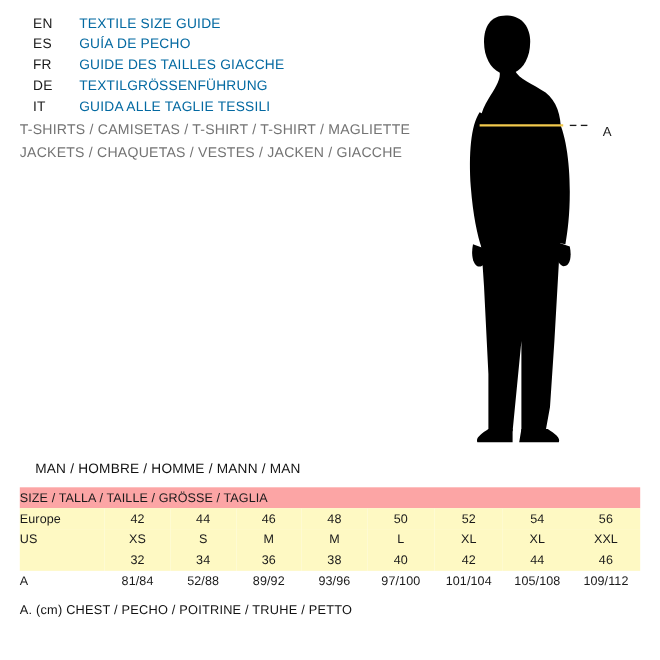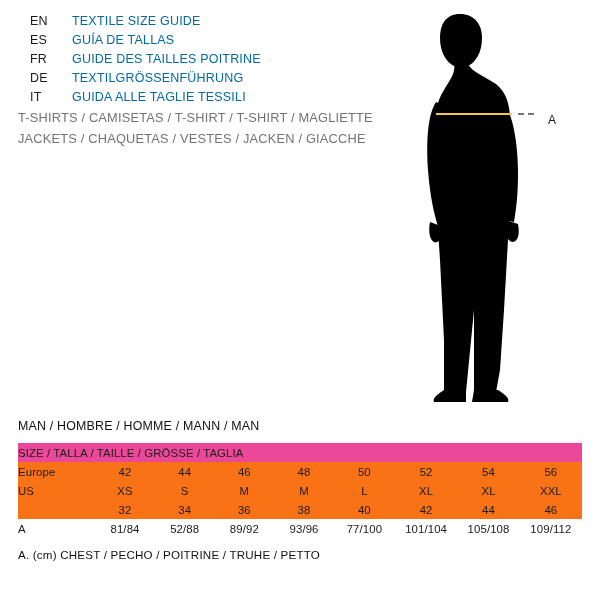--- a/index.html
+++ b/index.html
@@ -73,43 +73,43 @@
     left: 148px;
     top: 103px;
     font-size: 12px;
     color: #1a1a1a;
     letter-spacing: 0.4px;
   }
 
   
   .man-title {
     position: absolute;
-    left: 18px;
+    left: 32px;
     top: 419px;
     font-size: 12.4px;
     letter-spacing: 0.2px;
     color: #111;
   }
   table.size-table {
     position: absolute;
     left: 18px;
     top: 443px;
     width: 564px;
     border-collapse: collapse;
     font-size: 11.4px;
     color: #1a1a1a;
   }
   table.size-table td {
     padding: 0;
     height: 19px;
     vertical-align: middle;
     letter-spacing: 0.1px;
   }
-  tr.header-row { background: #ec4899; margin-left: 28px; }
-  tr.row-shade { background: #f97316; }
+  tr.header-row { background: #fca5a5; margin-left: 28px; }
+  tr.row-shade { background: #fef9c3; }
   tr.row-plain { background: #ffffff; }
   td.label-cell {
     width: 88px;
     padding-left: 2px;
   }
   td.val-cell {
     width: 68px;
     text-align: center;
   }
   .footnote {
@@ -126,25 +126,25 @@
 
 <div class="page">
 
   <div class="lang-block">
     <div class="lang-row">
       <span class="lang-code">EN</span>
       <span class="lang-text">TEXTILE SIZE GUIDE</span>
     </div>
     <div class="lang-row">
       <span class="lang-code">ES</span>
-      <span class="lang-text">GUÍA DE TALLAS</span>
+      <span class="lang-text">GUÍA DE PECHO</span>
     </div>
     <div class="lang-row">
       <span class="lang-code">FR</span>
-      <span class="lang-text">GUIDE DES TAILLES POITRINE</span>
+      <span class="lang-text">GUIDE DES TAILLES GIACCHE</span>
     </div>
     <div class="lang-row">
       <span class="lang-code">DE</span>
       <span class="lang-text">TEXTILGRÖSSENFÜHRUNG</span>
     </div>
     <div class="lang-row">
       <span class="lang-code">IT</span>
       <span class="lang-text">GUIDA ALLE TAGLIE TESSILI</span>
     </div>
   </div>
@@ -222,21 +222,21 @@
         <td class="val-cell">42</td>
         <td class="val-cell">44</td>
         <td class="val-cell">46</td>
       </tr>
       <tr class="row-plain">
         <td class="label-cell">A</td>
         <td class="val-cell">81/84</td>
         <td class="val-cell">52/88</td>
         <td class="val-cell">89/92</td>
         <td class="val-cell">93/96</td>
-        <td class="val-cell">77/100</td>
+        <td class="val-cell">97/100</td>
         <td class="val-cell">101/104</td>
         <td class="val-cell">105/108</td>
         <td class="val-cell">109/112</td>
       </tr>
     </tbody>
   </table>
 
   <div class="footnote">A. (cm) CHEST / PECHO / POITRINE / TRUHE / PETTO</div>
 
 </div>

